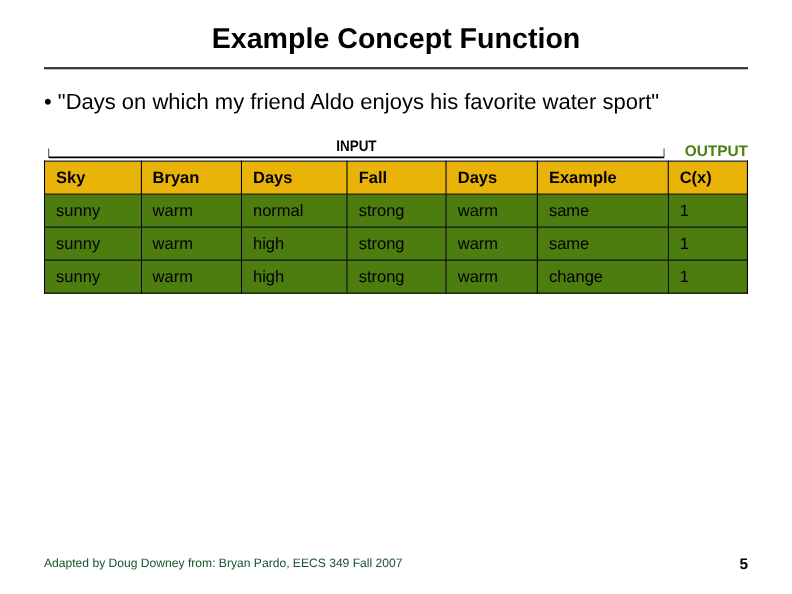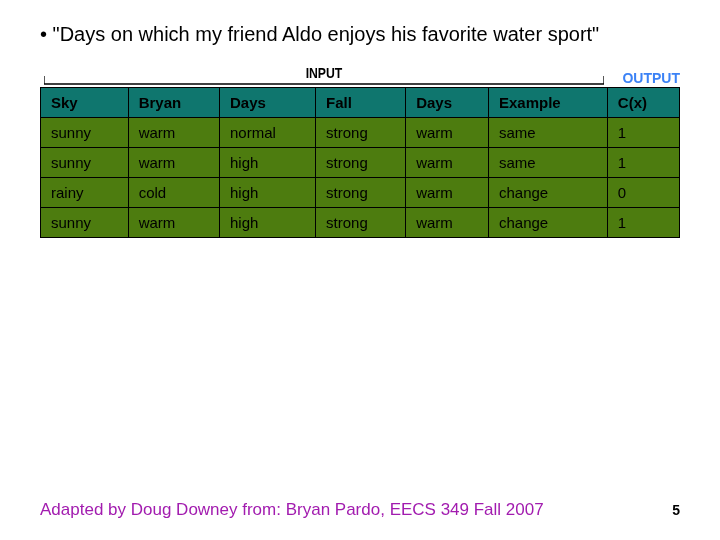--- a/index.html
+++ b/index.html
@@ -47,42 +47,42 @@
       width: 100%;
       border-collapse: collapse;
       font-size: 15px;
       color: #000;
     }
     th {
       border: 1px solid #000;
       padding: 6px 10px;
       text-align: left;
       font-weight: bold;
-      background: #0f766e;
+      background: #eab308;
     }
     td {
       border: 1px solid #000;
       padding: 6px 10px;
       text-align: left;
       background: #4d7c0f;
     }
     .header-row th {
       font-size: 15px;
     }
     .footer {
       display: flex;
       justify-content: space-between;
       align-items: center;
       margin-top: 16px;
       font-size: 12px;
       color: #333;
     }
     .footer-text {
-      font-size: 17px;
-      color: #a21caf;
+      font-size: 11px;
+      color: #14532d;
     }
     .page-number {
       font-size: 14px;
       color: #000;
       font-weight: bold;
     }
     .bracket-container {
       display: flex;
       width: 100%;
       position: relative;
@@ -94,33 +94,34 @@
       top: 0;
       left: 0;
       width: 100%;
       height: 20px;
     }
   </style>
 </head>
 <body>
 
 <div class="slide">
+  <div class="title">Example Concept Function</div>
   <div class="bullet">
     • <span>"Days on which my friend Aldo enjoys his favorite water sport"</span>
   </div>
 
   <div class="table-section">
     <div class="bracket-container">
       <svg class="bracket-svg" viewBox="0 0 640 20" preserveAspectRatio="none" style="width: calc(100% - 80px); left: 4px; position: absolute;">
         <line x1="0" y1="18" x2="640" y2="18" stroke="#000" stroke-width="1.5"></line>
         <line x1="0" y1="18" x2="0" y2="10" stroke="#000" stroke-width="1.5"></line>
         <line x1="640" y1="18" x2="640" y2="10" stroke="#000" stroke-width="1.5"></line>
         <text x="320" y="12" text-anchor="middle" font-size="14" font-weight="bold" font-family="Arial" fill="#000">INPUT</text>
       </svg>
-      <div style="position: absolute; right: 0; top: 4px; font-size: 14px; font-weight: bold; color: #3b82f6;">OUTPUT</div>
+      <div style="position: absolute; right: 0; top: 4px; font-size: 14px; font-weight: bold; color: #4d7c0f;">OUTPUT</div>
     </div>
 
     <table>
       <thead>
         <tr class="header-row">
           <th>Sky</th>
           <th>Bryan</th>
           <th>Days</th>
           <th>Fall</th>
           <th>Days</th>
@@ -141,29 +142,20 @@
           <tr>
             <td>sunny</td>
             <td>warm</td>
             <td>high</td>
             <td>strong</td>
             <td>warm</td>
             <td>same</td>
             <td>1</td>
           </tr>
           <tr>
-            <td>rainy</td>
-            <td>cold</td>
-            <td>high</td>
-            <td>strong</td>
-            <td>warm</td>
-            <td>change</td>
-            <td>0</td>
-          </tr>
-          <tr>
             <td>sunny</td>
             <td>warm</td>
             <td>high</td>
             <td>strong</td>
             <td>warm</td>
             <td>change</td>
             <td>1</td>
           </tr>
         </tbody>
     </table>

